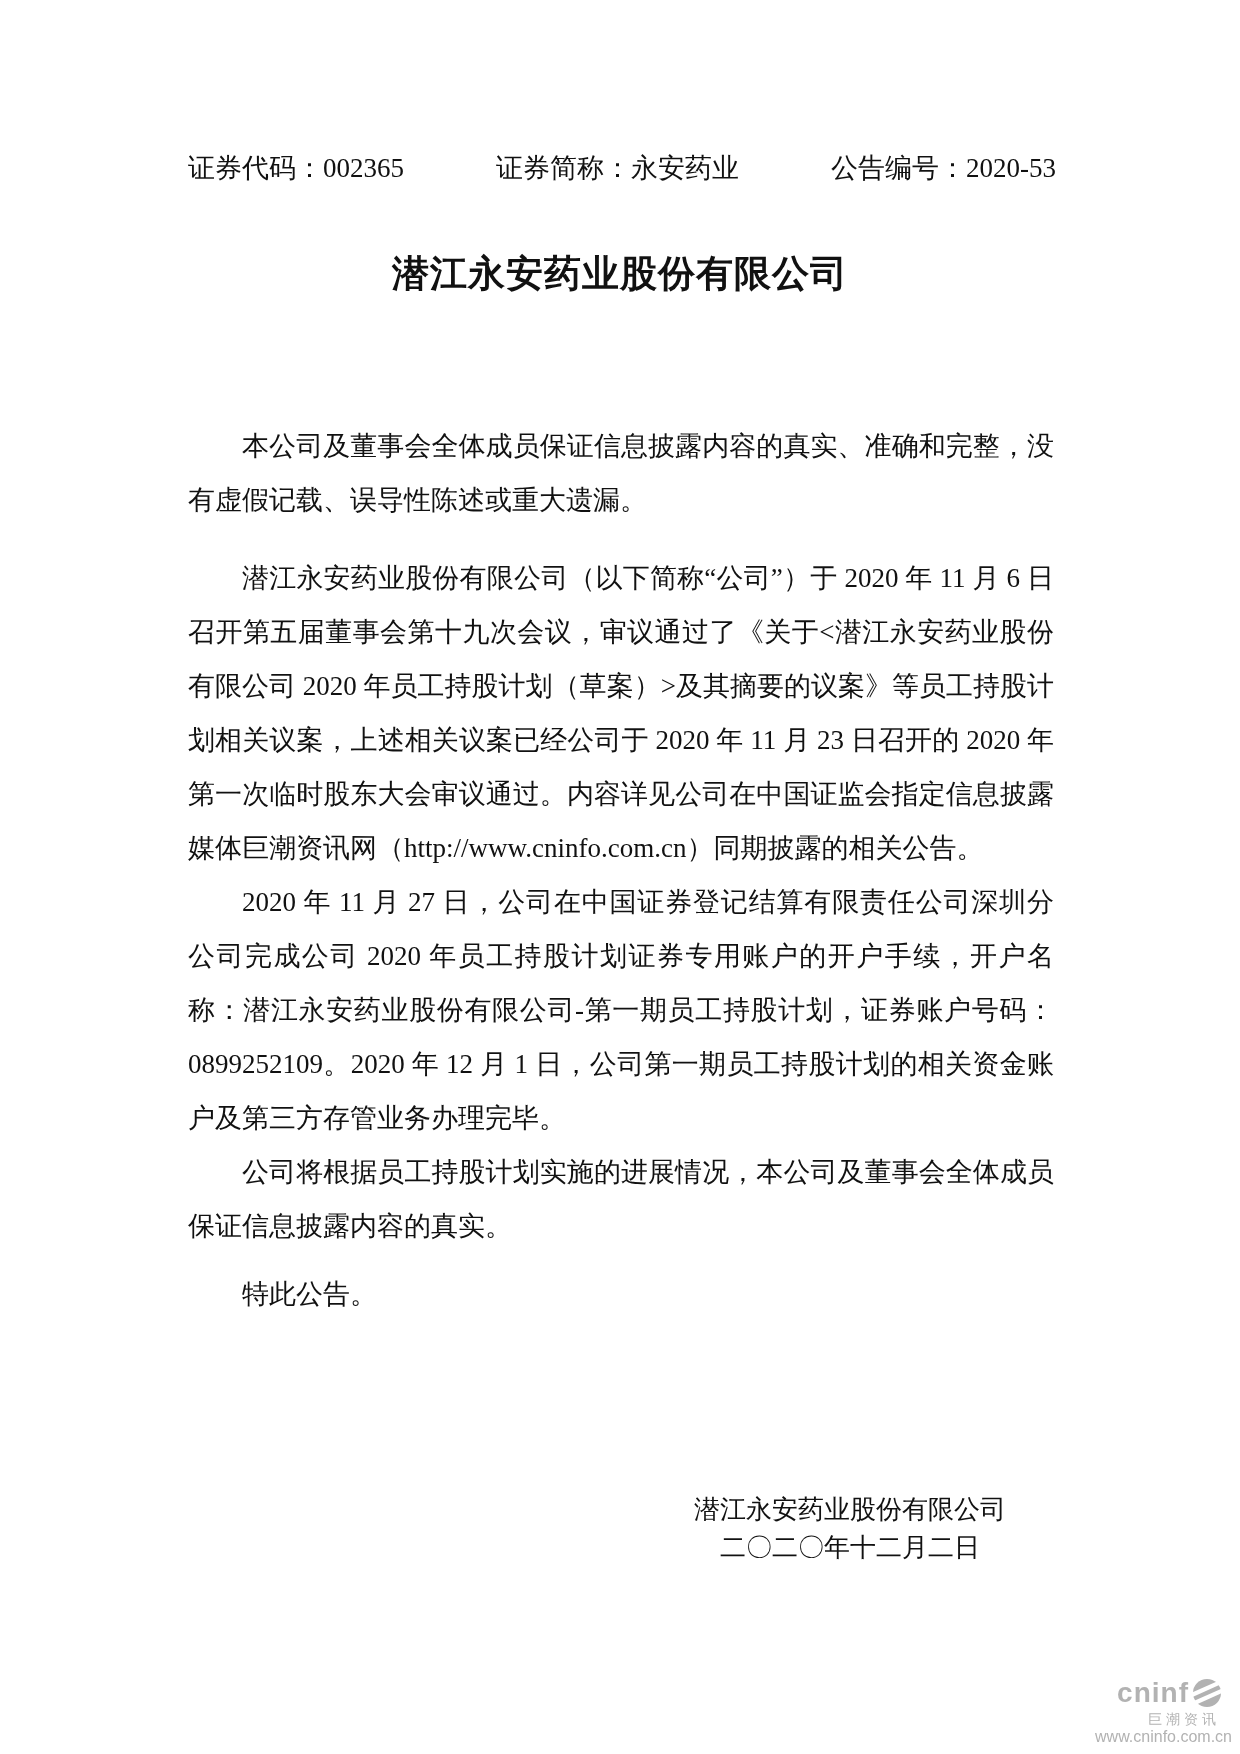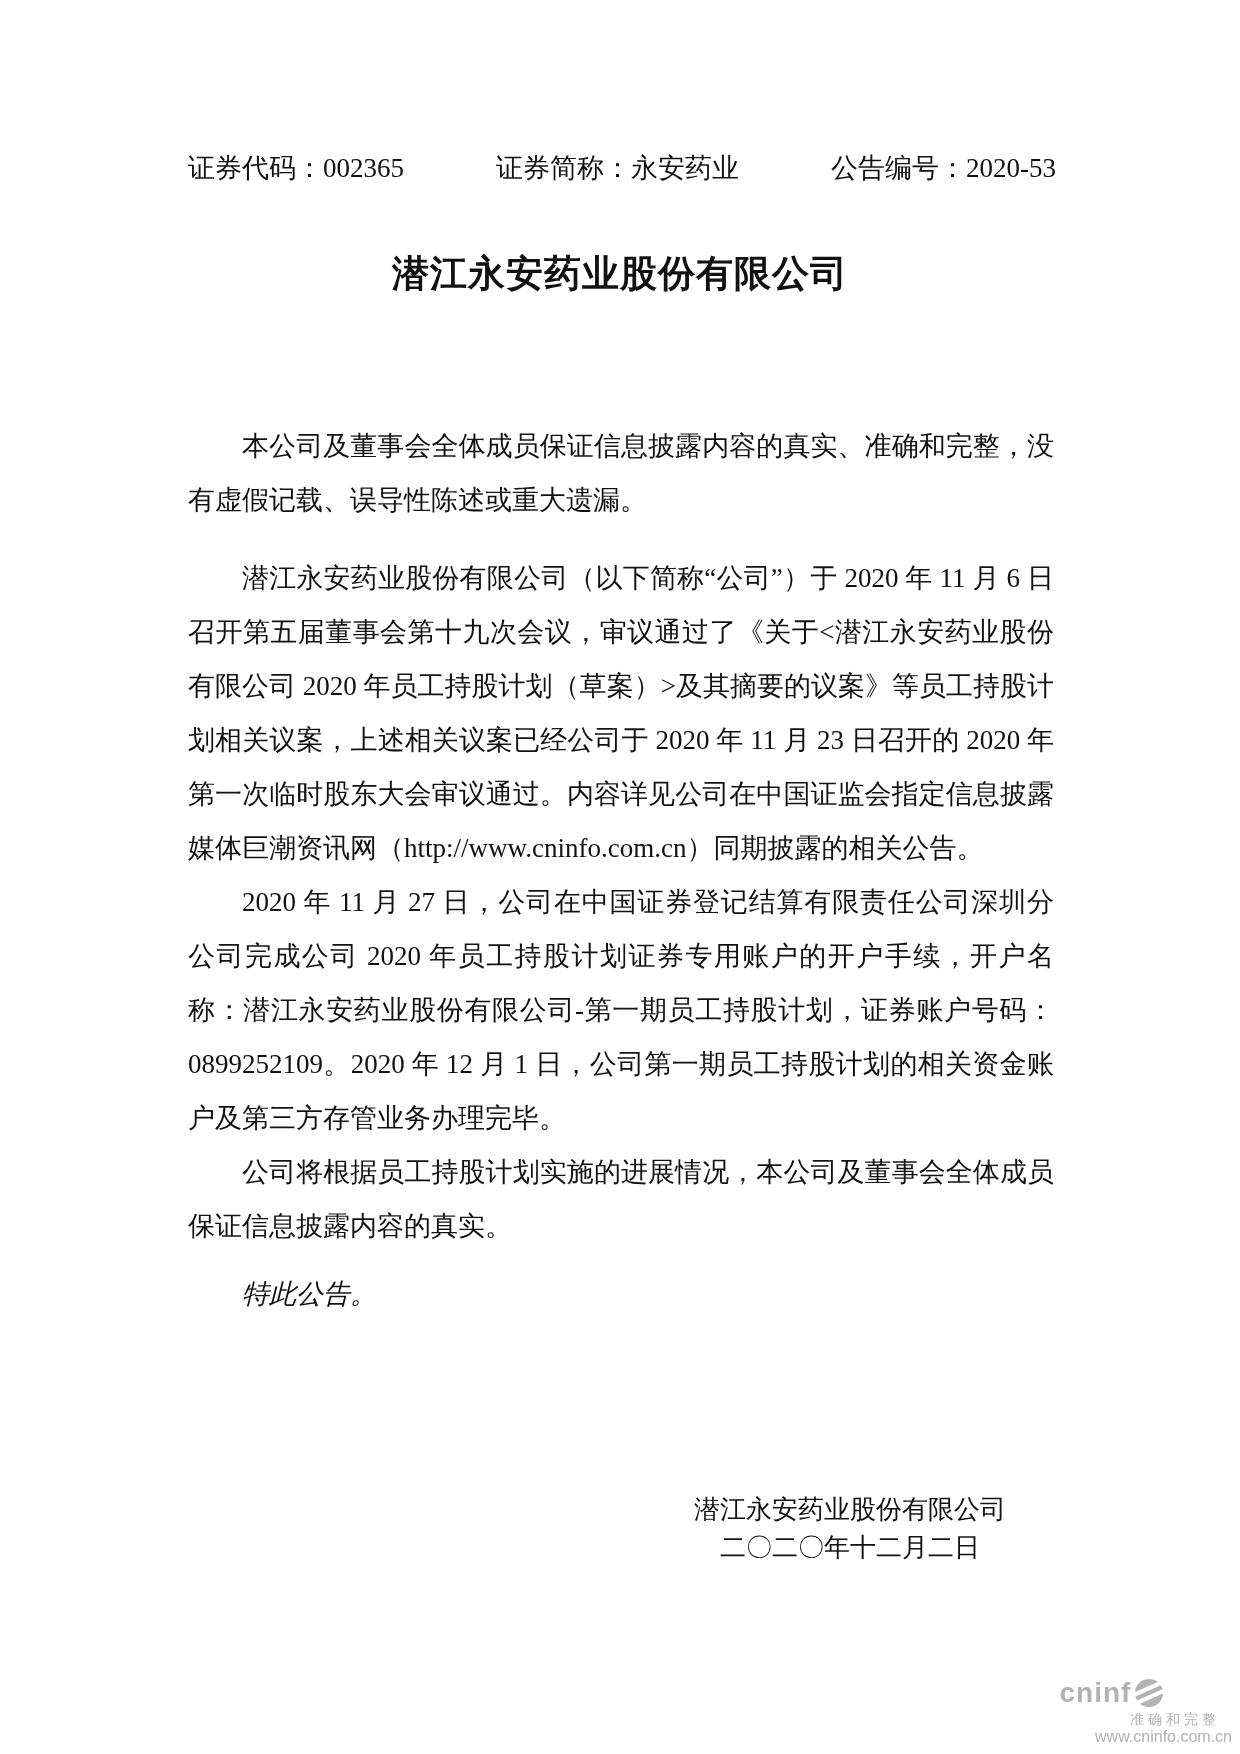--- a/index.html
+++ b/index.html
@@ -58,21 +58,21 @@
     width: 866px;
     font-size: 27px;
     line-height: 54px;
     text-align: justify;
   }
   .doc-body p {
     margin: 0;
     text-indent: 2em;
   }
   .doc-body p.declaration { margin-bottom: 24px; }
-  .doc-body p.closing { margin-top: 14px; font-style: italic; }
+  .doc-body p.closing { margin-top: 14px; }
   
   .signature {
     position: absolute;
     left: 600px;
     top: 1491px;
     width: 500px;
     text-align: center;
     font-size: 26px;
     line-height: 38px;
   }
@@ -84,21 +84,21 @@
     top: 1678px;
     width: 230px;
     text-align: right;
     color: #b2b2b2;
     font-family: "Liberation Sans", "DejaVu Sans", sans-serif;
     line-height: 1;
   }
   .wm-row {
     display: flex;
     align-items: center;
-    justify-content: center;
+    justify-content: flex-end;
     gap: 3px;
     margin-right: 10px;
   }
   .wm-logo-text {
     font-size: 28px;
     font-weight: bold;
     letter-spacing: 1px;
   }
   .wm-swirl { display: block; }
   .wm-cn {
@@ -136,17 +136,17 @@
 
   <div class="watermark">
     <div class="wm-row">
       <span class="wm-logo-text">cninf</span>
       <svg class="wm-swirl" width="30" height="30" viewBox="0 0 30 30" aria-hidden="true">
         <circle cx="15" cy="15" r="14" fill="#b2b2b2"></circle>
         <rect x="-6" y="8.5" width="42" height="4.2" fill="#ffffff" transform="rotate(-24 15 15)"></rect>
         <rect x="-6" y="17.0" width="42" height="4.2" fill="#ffffff" transform="rotate(-24 15 15)"></rect>
       </svg>
     </div>
-    <div class="wm-cn">准确和完整</div>
+    <div class="wm-cn">巨潮资讯</div>
     <div class="wm-url">www.cninfo.com.cn</div>
   </div>
 
 </div>
 
 </body></html>

